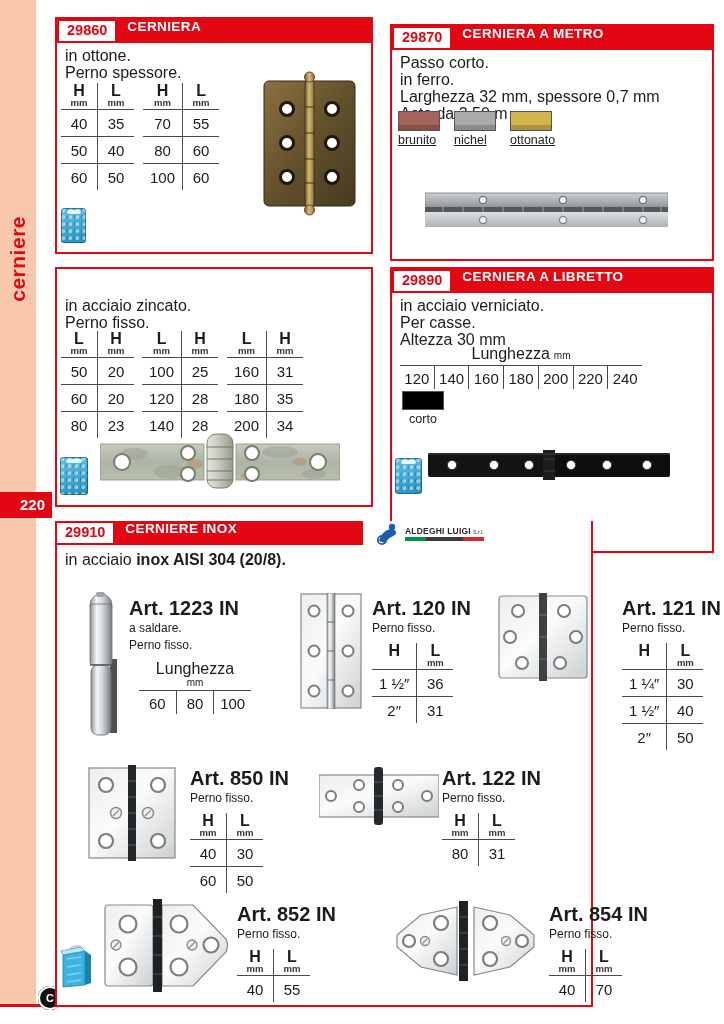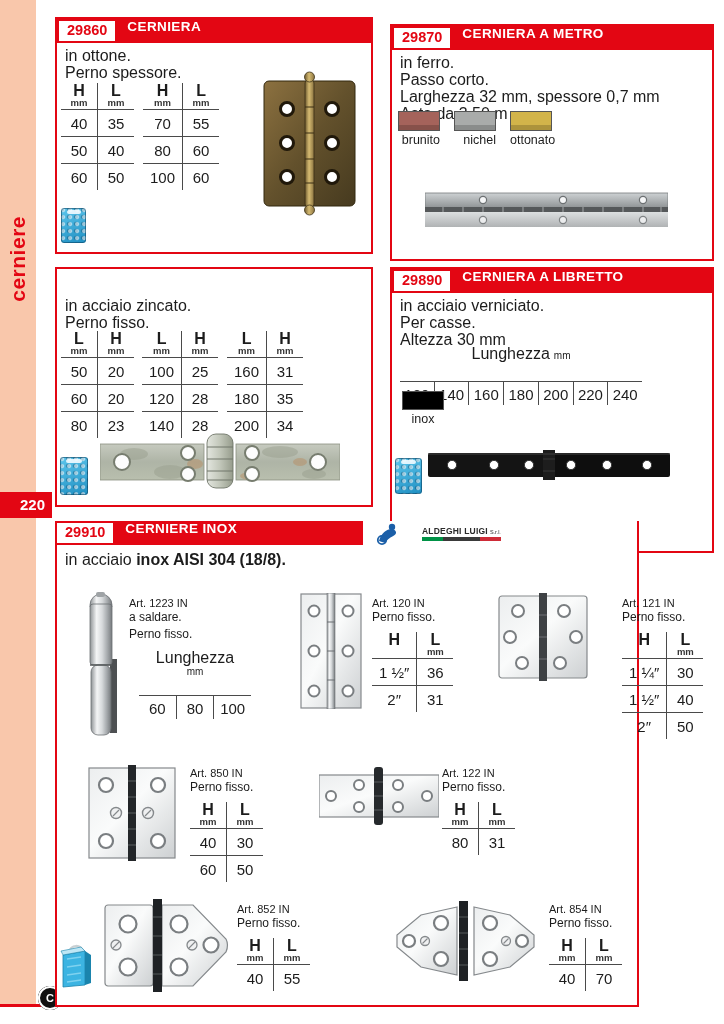--- a/index.html
+++ b/index.html
@@ -40,59 +40,59 @@
   .dim{border-collapse:collapse;}
   .dim th,.dim td{text-align:center;padding:0 7px;min-width:22px;}
   .dim th{border-bottom:1.6px solid #4a4a4a;vertical-align:bottom;padding-bottom:1px;}
   .dim th:not(:last-child),.dim td:not(:last-child){border-right:1.6px solid #4a4a4a;}
   .dim td{height:26px;font-size:15px;}
   .dim tbody tr:not(:last-child) td{border-bottom:1.6px solid #4a4a4a;}
   .thl{font-size:16px;line-height:15px;}
   .thu{font-size:9.5px;line-height:10px;color:#333;}
   
   .strip{}
-  .strip-head{text-align:center;border-bottom:1.6px solid #4a4a4a;padding-bottom:18px;}
+  .strip-head{text-align:center;border-bottom:1.6px solid #4a4a4a;padding-bottom:2px;}
   .sh{font-size:16px;}
   .su{font-size:10px;margin-left:4px;}
   .strip.stacked .sh{display:block;line-height:17px;}
   .strip.stacked .su{display:block;line-height:11px;margin-left:0;}
   .strip-vals{display:flex;}
   .sv{flex:1;text-align:center;font-size:15px;padding:4px 2px 2px;}
   .sv + .sv{border-left:1.6px solid #4a4a4a;}
   
   .swatch-group{position:absolute;display:flex;}
-  .swatch{text-align:right;}
+  .swatch{text-align:left;text-decoration:underline;}
   .chip{width:40px;height:18px;border:1px solid #555;box-shadow:inset 0 -5px 0 rgba(0,0,0,.18);}
   .slabel{font-size:12.5px;margin-top:2px;}
   
   .pouch{
     position:absolute;border-radius:3px;
     background:
       radial-gradient(circle at 30% 30%, rgba(255,255,255,.55) 1.5px, transparent 2.6px) 0 0/7px 7px,
       radial-gradient(circle at 70% 70%, rgba(10,70,105,.4) 1.5px, transparent 2.6px) 3px 4px/7px 7px,
       linear-gradient(160deg,#5ec6ec,#1f8fc2);
     box-shadow:inset 0 0 0 1px rgba(9,64,94,.55);
   }
   .pouch::before{
     content:"";position:absolute;top:2px;left:22%;width:56%;height:4px;
     background:rgba(242,251,255,.9);border-radius:2px;
   }
   
   .brand{position:absolute;display:flex;align-items:center;}
-  .brand-text{margin-left:22px;}
+  .brand-text{margin-left:5px;}
   .brand-row{display:flex;align-items:baseline;}
   .brand-name{font-weight:bold;font-size:8.5px;letter-spacing:.2px;color:#2a2a2a;white-space:nowrap;}
   .brand-srl{font-size:5.5px;margin-left:2px;color:#2a2a2a;}
   .brand-flag{display:flex;height:4px;margin-top:1px;}
   .brand-flag i{display:block;height:100%;}
   .f-g{background:#009246;flex:1;}
   .f-w{background:#3a3a3a;flex:1.7;}
   .f-r{background:#ce2b37;flex:1;}
   
-  .art-title{font-size:11px;font-weight:normal;margin:0;}
+  .art-title{font-size:20px;font-weight:bold;margin:0;}
   .art-desc{font-size:12px;line-height:17px;margin:0;}
   .ptext{position:absolute;}
   .ptext .dim-slot{margin-top:6px;}
   .pimg{position:absolute;}
   .bold-inline{font-weight:bold;}
   .abs{position:absolute;}
 </style>
 </head>
 <body>
 
@@ -230,22 +230,22 @@
   </svg>
   <div class="pouch" style="left:4px;top:189px;width:25px;height:35px;"></div>
 </section>
 
 <section class="box" style="left:390px;top:24px;width:324px;height:237px;">
   <header class="bar">
     <span class="code-box">29870</span>
     <span class="bar-title">CERNIERA A METRO</span>
   </header>
   <div class="desc">
+    <p>Passo corto.</p>
     <p>in ferro.</p>
-    <p>Passo corto.</p>
     <p>Larghezza 32 mm, spessore 0,7 mm</p>
     <p>Asta da 3,50 m</p>
   </div>
   <div class="swatch-group" style="left:6px;top:85px;gap:14px;">
       <div class="swatch">
         <div class="chip" style="background: rgb(165, 99, 91);"></div>
         <div class="slabel">brunito</div>
       </div>
       <div class="swatch">
         <div class="chip" style="background: rgb(169, 171, 170);"></div>
@@ -416,41 +416,41 @@
           <span class="sv">160</span>
           <span class="sv">180</span>
           <span class="sv">200</span>
           <span class="sv">220</span>
           <span class="sv">240</span>
         </div>
       </div>
     </div>
   <div class="abs" style="left:10px;top:122px;text-align:center;">
     <div class="chip" id="nero-chip" style="width: 40px; height: 17px; background: rgb(0, 0, 0);"></div>
-    <div class="slabel">inox</div>
+    <div class="slabel">corto</div>
   </div>
   <svg class="pimg" style="left:36px;top:178px;" width="242" height="36" viewBox="0 0 242 36">
     <rect x="0" y="6" width="118" height="24" rx="2" fill="#141414"></rect>
     <rect x="124" y="6" width="118" height="24" rx="2" fill="#0e0e0e"></rect>
     <rect x="115" y="3" width="12" height="30" fill="#1d1d1d"></rect>
     <path d="M115 12h12M115 24h12" stroke="#3a3a3a" stroke-width="1"></path>
     <rect x="0" y="6" width="242" height="2" fill="#3a3a3a" opacity=".6"></rect>
     <g fill="#fff" stroke="#3a3a3a">
       <circle cx="24" cy="18" r="4.6"></circle>
         <circle cx="66" cy="18" r="4.6"></circle>
         <circle cx="101" cy="18" r="4.6"></circle>
       <circle cx="143" cy="18" r="4.6"></circle>
         <circle cx="179" cy="18" r="4.6"></circle>
         <circle cx="219" cy="18" r="4.6"></circle>
     </g>
   </svg>
   <div class="pouch" style="left:3px;top:189px;width:27px;height:36px;"></div>
 </section>
 
-<section class="box" style="left:55px;top:521px;width:584px;height:486px;border-top:none;">
+<section class="box" style="left:55px;top:521px;width:538px;height:486px;border-top:none;">
   <header class="bar" style="width:308px;margin-left:-2px;">
     <span class="code-box">29910</span>
     <span class="bar-title">CERNIERE INOX</span>
   </header>
 
   <div class="brand" style="left:318px;top:0;">
     <svg width="25" height="25" viewBox="0 0 25 25">
       <path d="M4 20 C7 8 19 5 21 11 C22 15 14 15 10 22 Z" fill="#1b5fa8"></path>
       <circle cx="17" cy="6" r="3.2" fill="#1b5fa8"></circle>
       <circle cx="7" cy="19" r="4.2" fill="none" stroke="#1b5fa8" stroke-width="1.8"></circle>
@@ -462,21 +462,21 @@
       </div>
       <div class="brand-flag">
           <i class="f-g"></i>
           <i class="f-w"></i>
           <i class="f-r"></i>
         </div>
     </div>
   </div>
 
   <div class="desc" style="top:30px;">
-    <p><span>in acciaio </span><span class="bold-inline">inox AISI 304 (18/8).</span></p>
+    <p><span>in acciaio </span><span class="bold-inline">inox AISI 304 (20/8).</span></p>
   </div>
 
   <svg class="pimg" style="left:28px;top:70px;" width="34" height="150" viewBox="0 0 34 150">
     <rect x="25" y="68" width="7" height="74" fill="#4d5052"></rect>
     <path d="M5 14 a11 11 0 0 1 22 0 v2 h-22 Z" fill="url(#gChrome)" stroke="#6b6f72" stroke-width=".8"></path>
     <rect x="11" y="1" width="9" height="5" rx="2" fill="#9fa3a6"></rect>
     <rect x="5" y="13" width="22" height="61" rx="3" fill="url(#gChrome)" stroke="#6b6f72" stroke-width=".8"></rect>
     <rect x="6" y="74" width="20" height="70" rx="7" fill="url(#gChrome)" stroke="#6b6f72" stroke-width=".8"></rect>
     <path d="M5 74 h22" stroke="#55585a" stroke-width="1.5"></path>
   </svg>

